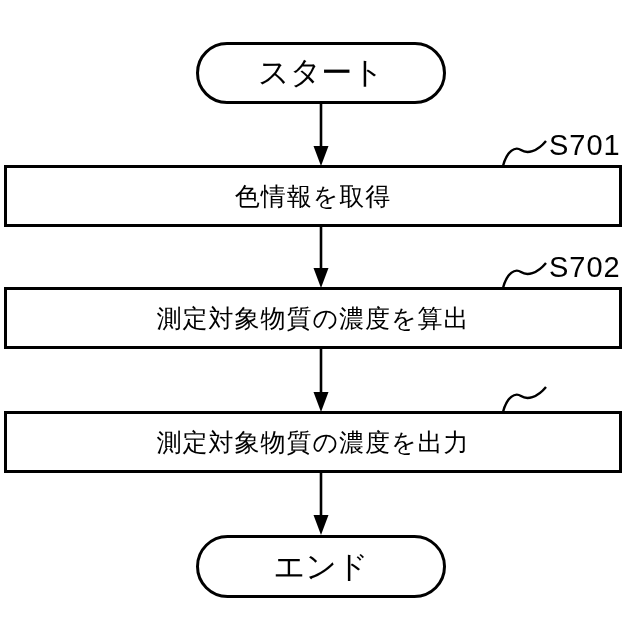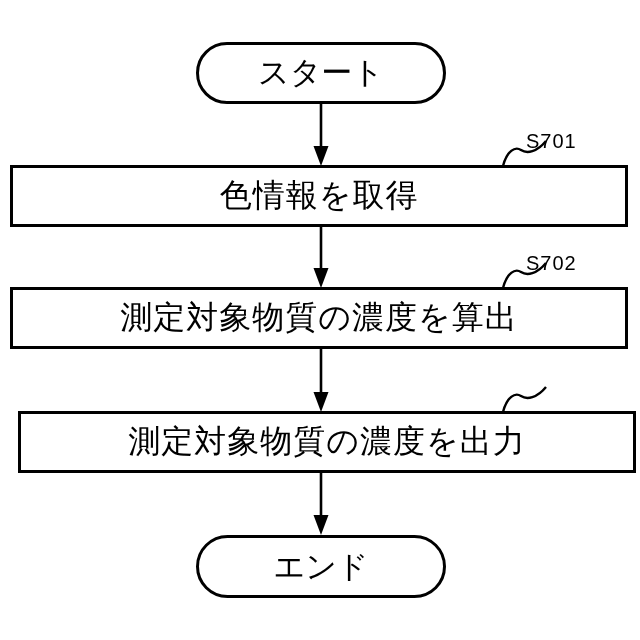--- a/index.html
+++ b/index.html
@@ -27,31 +27,31 @@
     text-align:center;
   }
   .terminal{
     width:250px;height:62px;left:196px;
     border-radius:31px;
     font-size:31px;
   }
   .terminal.start{top:42px;}
   .terminal.end{top:535px;height:63px;border-radius:32px;align-items:center;}
   .process{
-    left:10px;width:618px;height:62px;
-    font-size:32px;
+    left:4px;width:618px;height:62px;
+    font-size:25px;
     letter-spacing:1px;
   }
   .process.p1{top:165px;}
   .process.p2{top:287px;}
-  .process.p3{top:411px;margin-left:8px;}
+  .process.p3{top:411px;}
   .stepref{
     position:absolute;
-    left:526px;
-    font-size:20px;
+    left:549px;
+    font-size:29px;
     line-height:1;
     letter-spacing:1px;
     white-space:nowrap;
   }
   .stepref.r1{top:131px;}
   .stepref.r2{top:253px;text-align:right;}
   .stepref.r3{top:377px;}
 </style>
 </head>
 <body>

